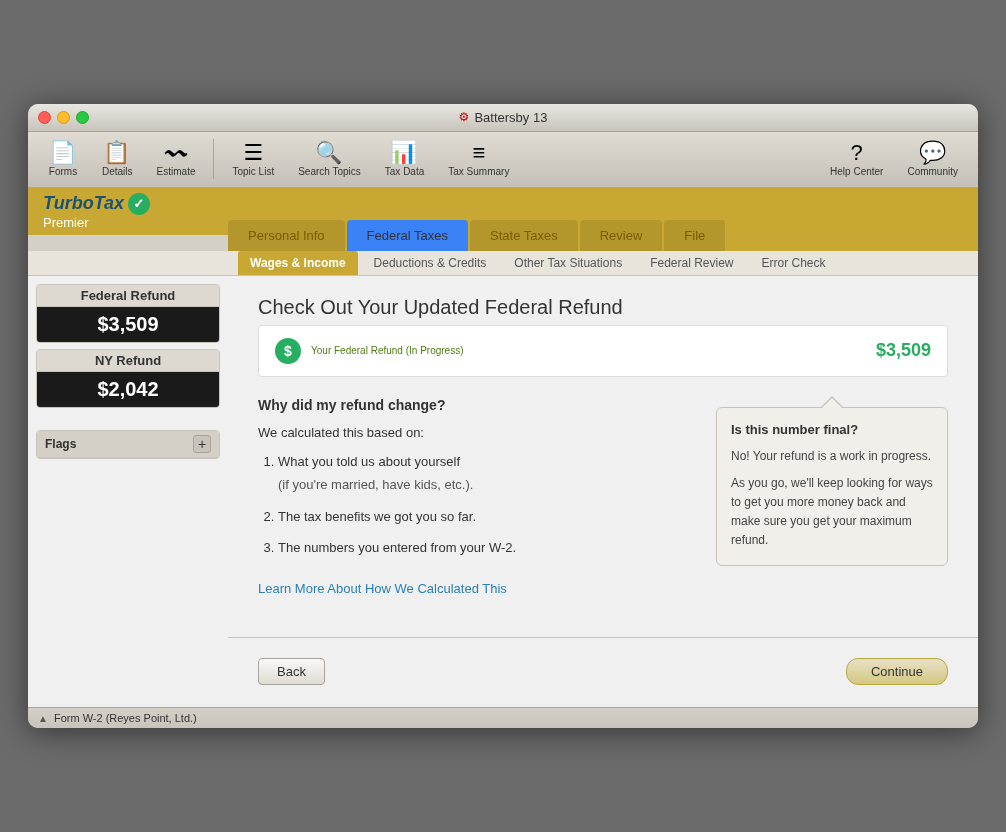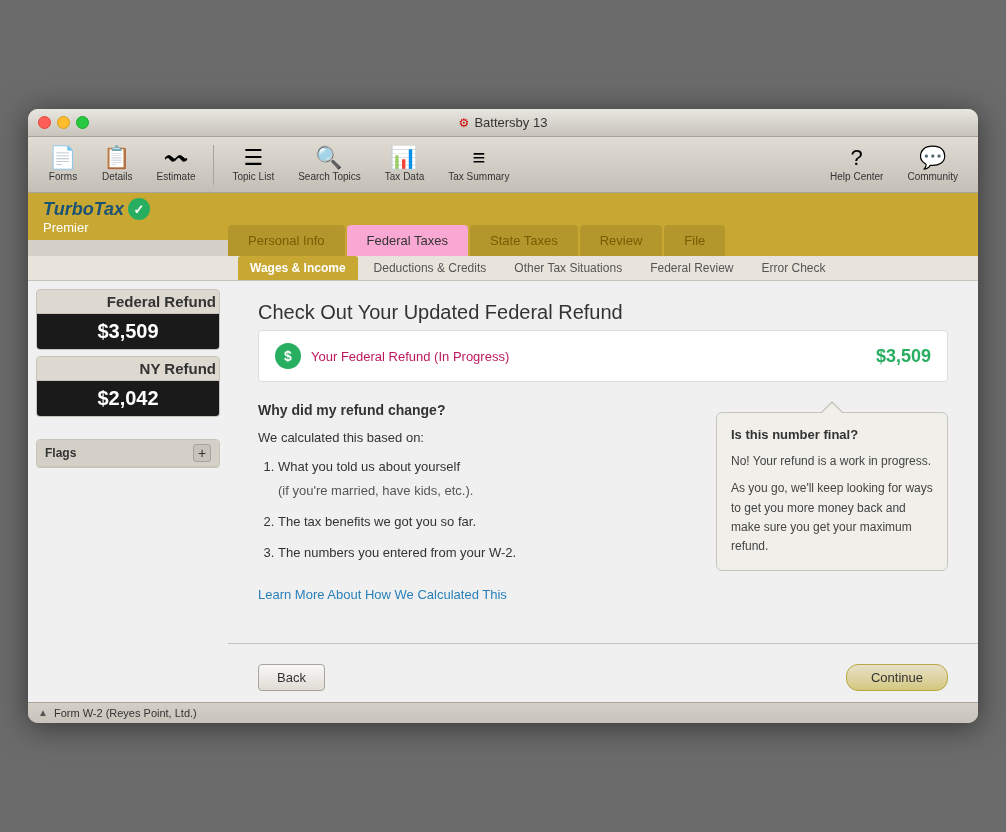--- a/index.html
+++ b/index.html
@@ -108,21 +108,21 @@
     .nav-tab {
       padding: 8px 20px;
       font-size: 13px;
       font-weight: 500;
       color: #7a5c00;
       cursor: pointer;
       border-radius: 4px 4px 0 0;
       background: rgba(0,0,0,0.1);
     }
     .nav-tab.active {
-      background: #f9a8d4;
+      background: #3b82f6;
       color: #333;
       margin-top: 12px;
     }
 
     
     .main-container {
       display: flex;
       background: #f0f0f0;
     }
 
@@ -169,22 +169,22 @@
     }
     .refund-panel {
       background: #e8e4dc;
       border: 1px solid #c8c4bc;
       border-radius: 4px;
       margin-bottom: 6px;
       overflow: hidden;
     }
     .refund-label {
       background: #ddd8d0;
-      text-align: right;
-      font-size: 15px;
+      text-align: center;
+      font-size: 13px;
       font-weight: 600;
       color: #333;
       padding: 3px;
       border-bottom: 1px solid #c8c4bc;
     }
     .refund-amount {
       background: #1a1a1a;
       color: white;
       text-align: center;
       font-size: 20px;
@@ -287,23 +287,23 @@
     .dollar-icon {
       background: #27ae60;
       border-radius: 50%;
       width: 26px; height: 26px;
       display: flex; align-items: center; justify-content: center;
       color: white;
       font-size: 14px;
       font-weight: bold;
     }
     .refund-row-label {
-      font-size: 13px;
+      font-size: 10px;
       font-weight: 500;
-      color: #be185d;
+      color: #4d7c0f;
     }
     .refund-row-amount {
       font-size: 18px;
       font-weight: bold;
       color: #27ae60;
     }
 
     
     .two-col {
       display: flex;
@@ -394,21 +394,21 @@
       border: none;
       border-top: 1px solid #c8c4bc;
       margin: 20px 0;
     }
 
     
     .button-row {
       display: flex;
       justify-content: space-between;
       align-items: center;
-      padding: 0 30px 11px;
+      padding: 0 30px 22px;
     }
     .btn {
       padding: 5px 18px;
       font-size: 13px;
       border-radius: 4px;
       cursor: pointer;
       border: 1px solid;
     }
     .btn-back {
       background: linear-gradient(to bottom, #f8f8f8, #e0dcd4);

